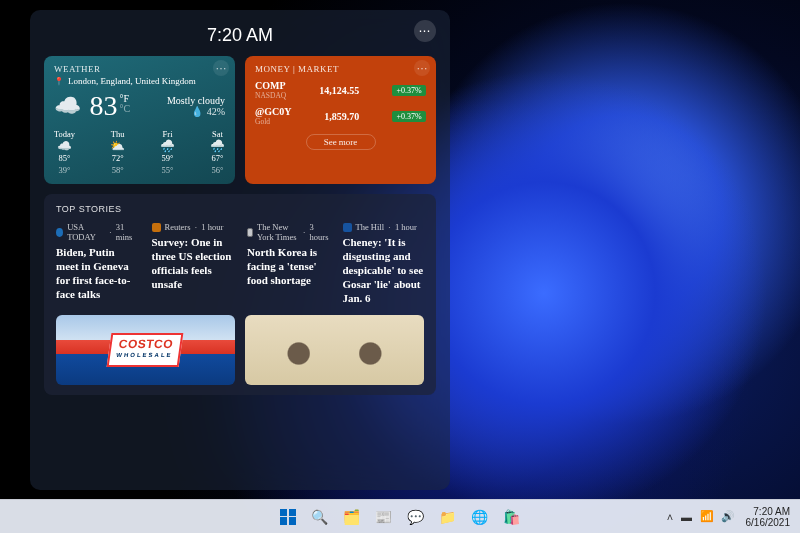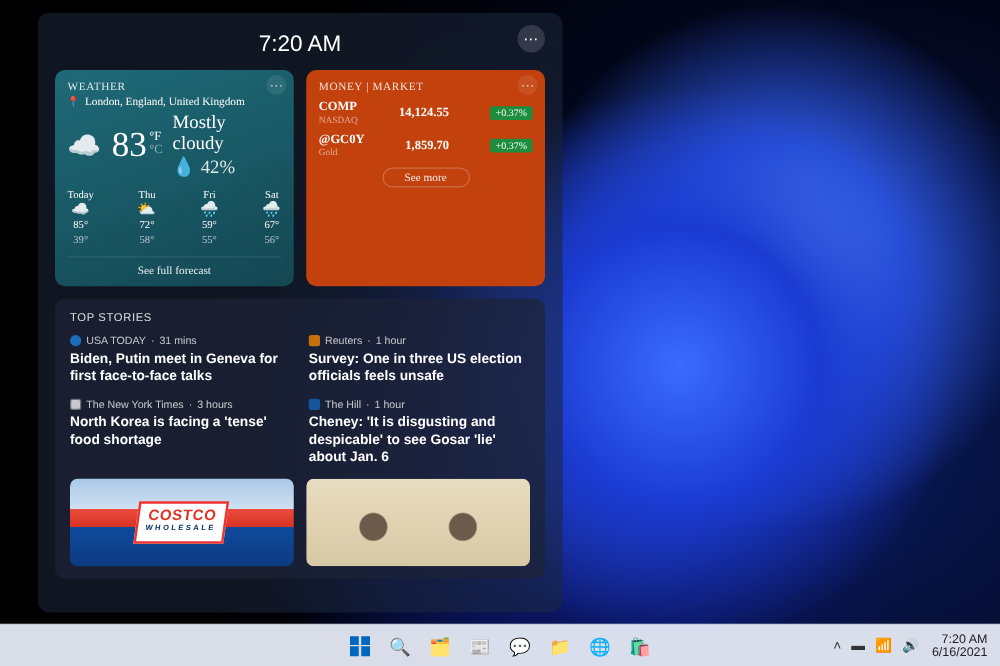--- a/index.html
+++ b/index.html
@@ -62,21 +62,21 @@
     font-size:11px; opacity:0.7; cursor:pointer;
     background: rgba(255,255,255,0.12); border-radius:50%;
     width:16px;height:16px;display:flex;align-items:center;justify-content:center;
   }
   .weather-loc { display:flex; align-items:center; gap:4px; font-size:9px; margin-top:2px; }
   .weather-loc .pin { font-size:8px; }
   .weather-main { display:flex; align-items:center; gap:8px; margin:4px 0 2px; }
   .weather-icon { font-size:22px; }
   .weather-temp { font-size:28px; font-weight:300; display:flex; align-items:flex-start; }
   .weather-temp .unit { font-size:10px; margin-top:4px; margin-left:2px; line-height:10px; }
-  .weather-cond { font-size:15px; margin-left:auto; text-align:left; }
+  .weather-cond { font-size:10px; margin-left:auto; text-align:right; }
   .weather-cond .rain { opacity:0.85; }
   .forecast-row { display:flex; justify-content:space-between; margin-top:6px; }
   .fday { text-align:center; font-size:8.5px; line-height:12px; }
   .fday .fi { font-size:12px; }
   .fday .lo { opacity:0.65; }
   .card-footer {
     text-align:center; margin-top:8px; font-size:9px; opacity:0.9;
     border-top: 1px solid rgba(255,255,255,0.1); padding-top:5px;
     cursor:pointer;
   }
@@ -93,21 +93,21 @@
   }
   .delta.neg { background:#c0392b; }
   .delta.flat { background:#555; }
   .delta.pos { background:#1e8e3e; }
 
   .stories-card {
     margin-top:10px; background: rgba(30,35,55,0.7);
     border-radius:8px; padding:10px 12px; font-size:10px;
   }
   .stories-card .card-title { margin-bottom:8px; }
-  .stories-grid { display:grid; grid-template-columns:1fr 1fr; gap:10px 14px; }
+  .stories-grid { display:grid; grid-template-columns:1fr 1fr 1fr 1fr; gap:10px 14px;font-family:Liberation Serif, serif; }
   .story .src { font-size:8.5px; opacity:0.75; display:flex; align-items:center; gap:4px; margin-bottom:3px;}
   .story .src .dot { width:9px; height:9px; border-radius:2px; display:inline-block; }
   .story .headline { font-size:11px; font-weight:600; line-height:14px; }
 
   .img-row { display:flex; gap:10px; margin-top:10px; height:70px; }
   .img-tile { flex:1; border-radius:6px; overflow:hidden; position:relative; }
   .img-costco {
     background:
       linear-gradient(180deg, #a9c8e8 0%, #cfe1f2 35%, #e94b3c 35%, #d93324 55%, #104a9e 55%, #0b3a80 100%);
     display:flex; align-items:center; justify-content:center;
@@ -204,21 +204,20 @@
           <div>59°</div>
           <div class="lo">55°</div>
         </div>
         <div class="fday">
           <div>Sat</div>
           <div class="fi">🌧️</div>
           <div>67°</div>
           <div class="lo">56°</div>
         </div>
       </div>
-      <div class="card-footer">See full forecast</div>
     </div>
 
     <div class="card money-card">
       <div class="card-title">MONEY | MARKET</div>
       <div class="card-more">⋯</div>
 
       <div class="ticker">
         <div><span class="sym">COMP</span><span class="sub">NASDAQ</span></div>
         <div class="price">14,124.55</div>
         <div class="delta pos">+0.37%</div>

